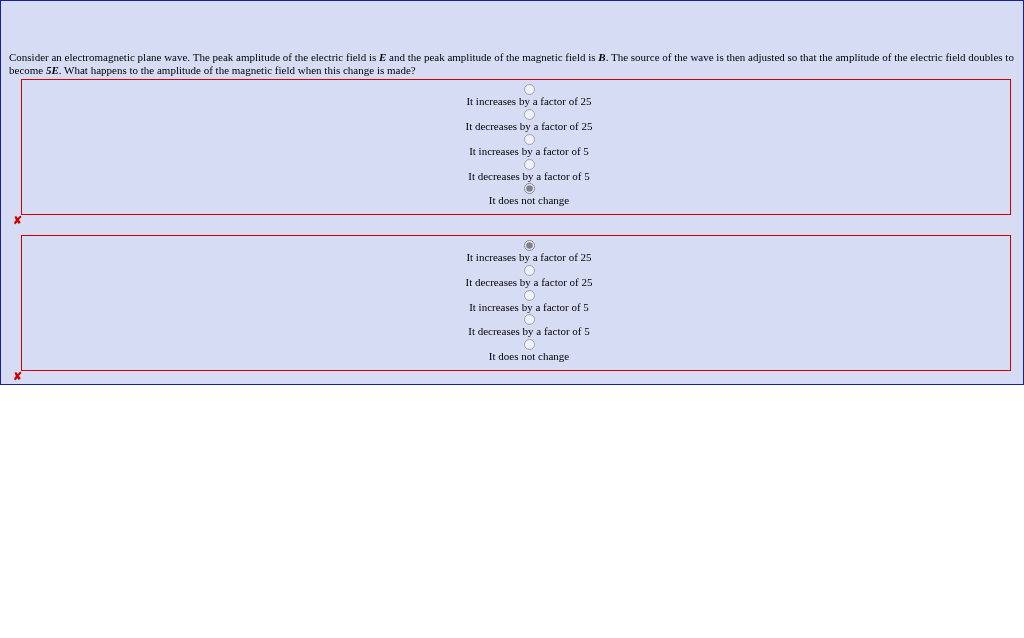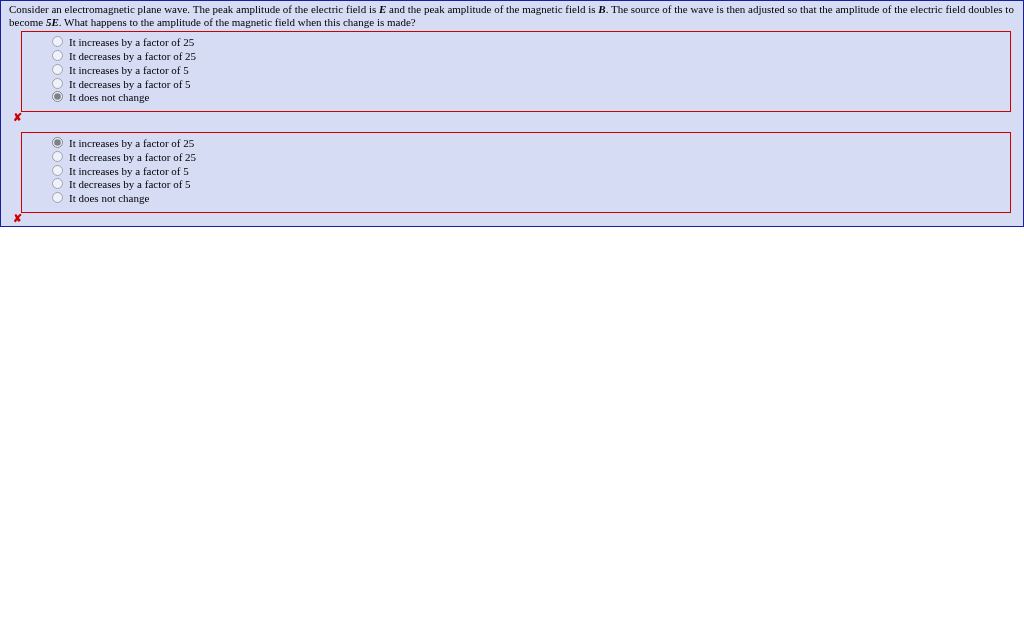--- a/index.html
+++ b/index.html
@@ -20,35 +20,36 @@
     border: 1px solid #1a1f9e;
     padding: 0 0 2px 0;
     position: relative;
   }
   .quiz {
     padding: 2px 6px 0 6px;
   }
   .question-text {
     line-height: 1.15;
     padding: 0 2px;
+    margin-top: 48px;
   }
   .question-text b { font-weight: bold; font-style: italic; }
   .answers-box {
     margin: 3px 6px 0 14px;
     border: 1px solid #d00000;
     padding: 4px 4px 6px 30px;
     background: transparent;
     position: relative;
   }
   .answer-line {
     display: flex;
-    align-items: flex-start;
-    gap: 6px;
+    align-items: center;
     line-height: 1.25;
     white-space: nowrap;
+    flex-direction: column;
   }
   .answer-line input[type=radio] {
     margin: 0;
     width: 11px;
     height: 11px;
     accent-color: #444;
     opacity: 0.6;
   }
   .answer-line label { cursor: default; }
   .wrong-mark {

